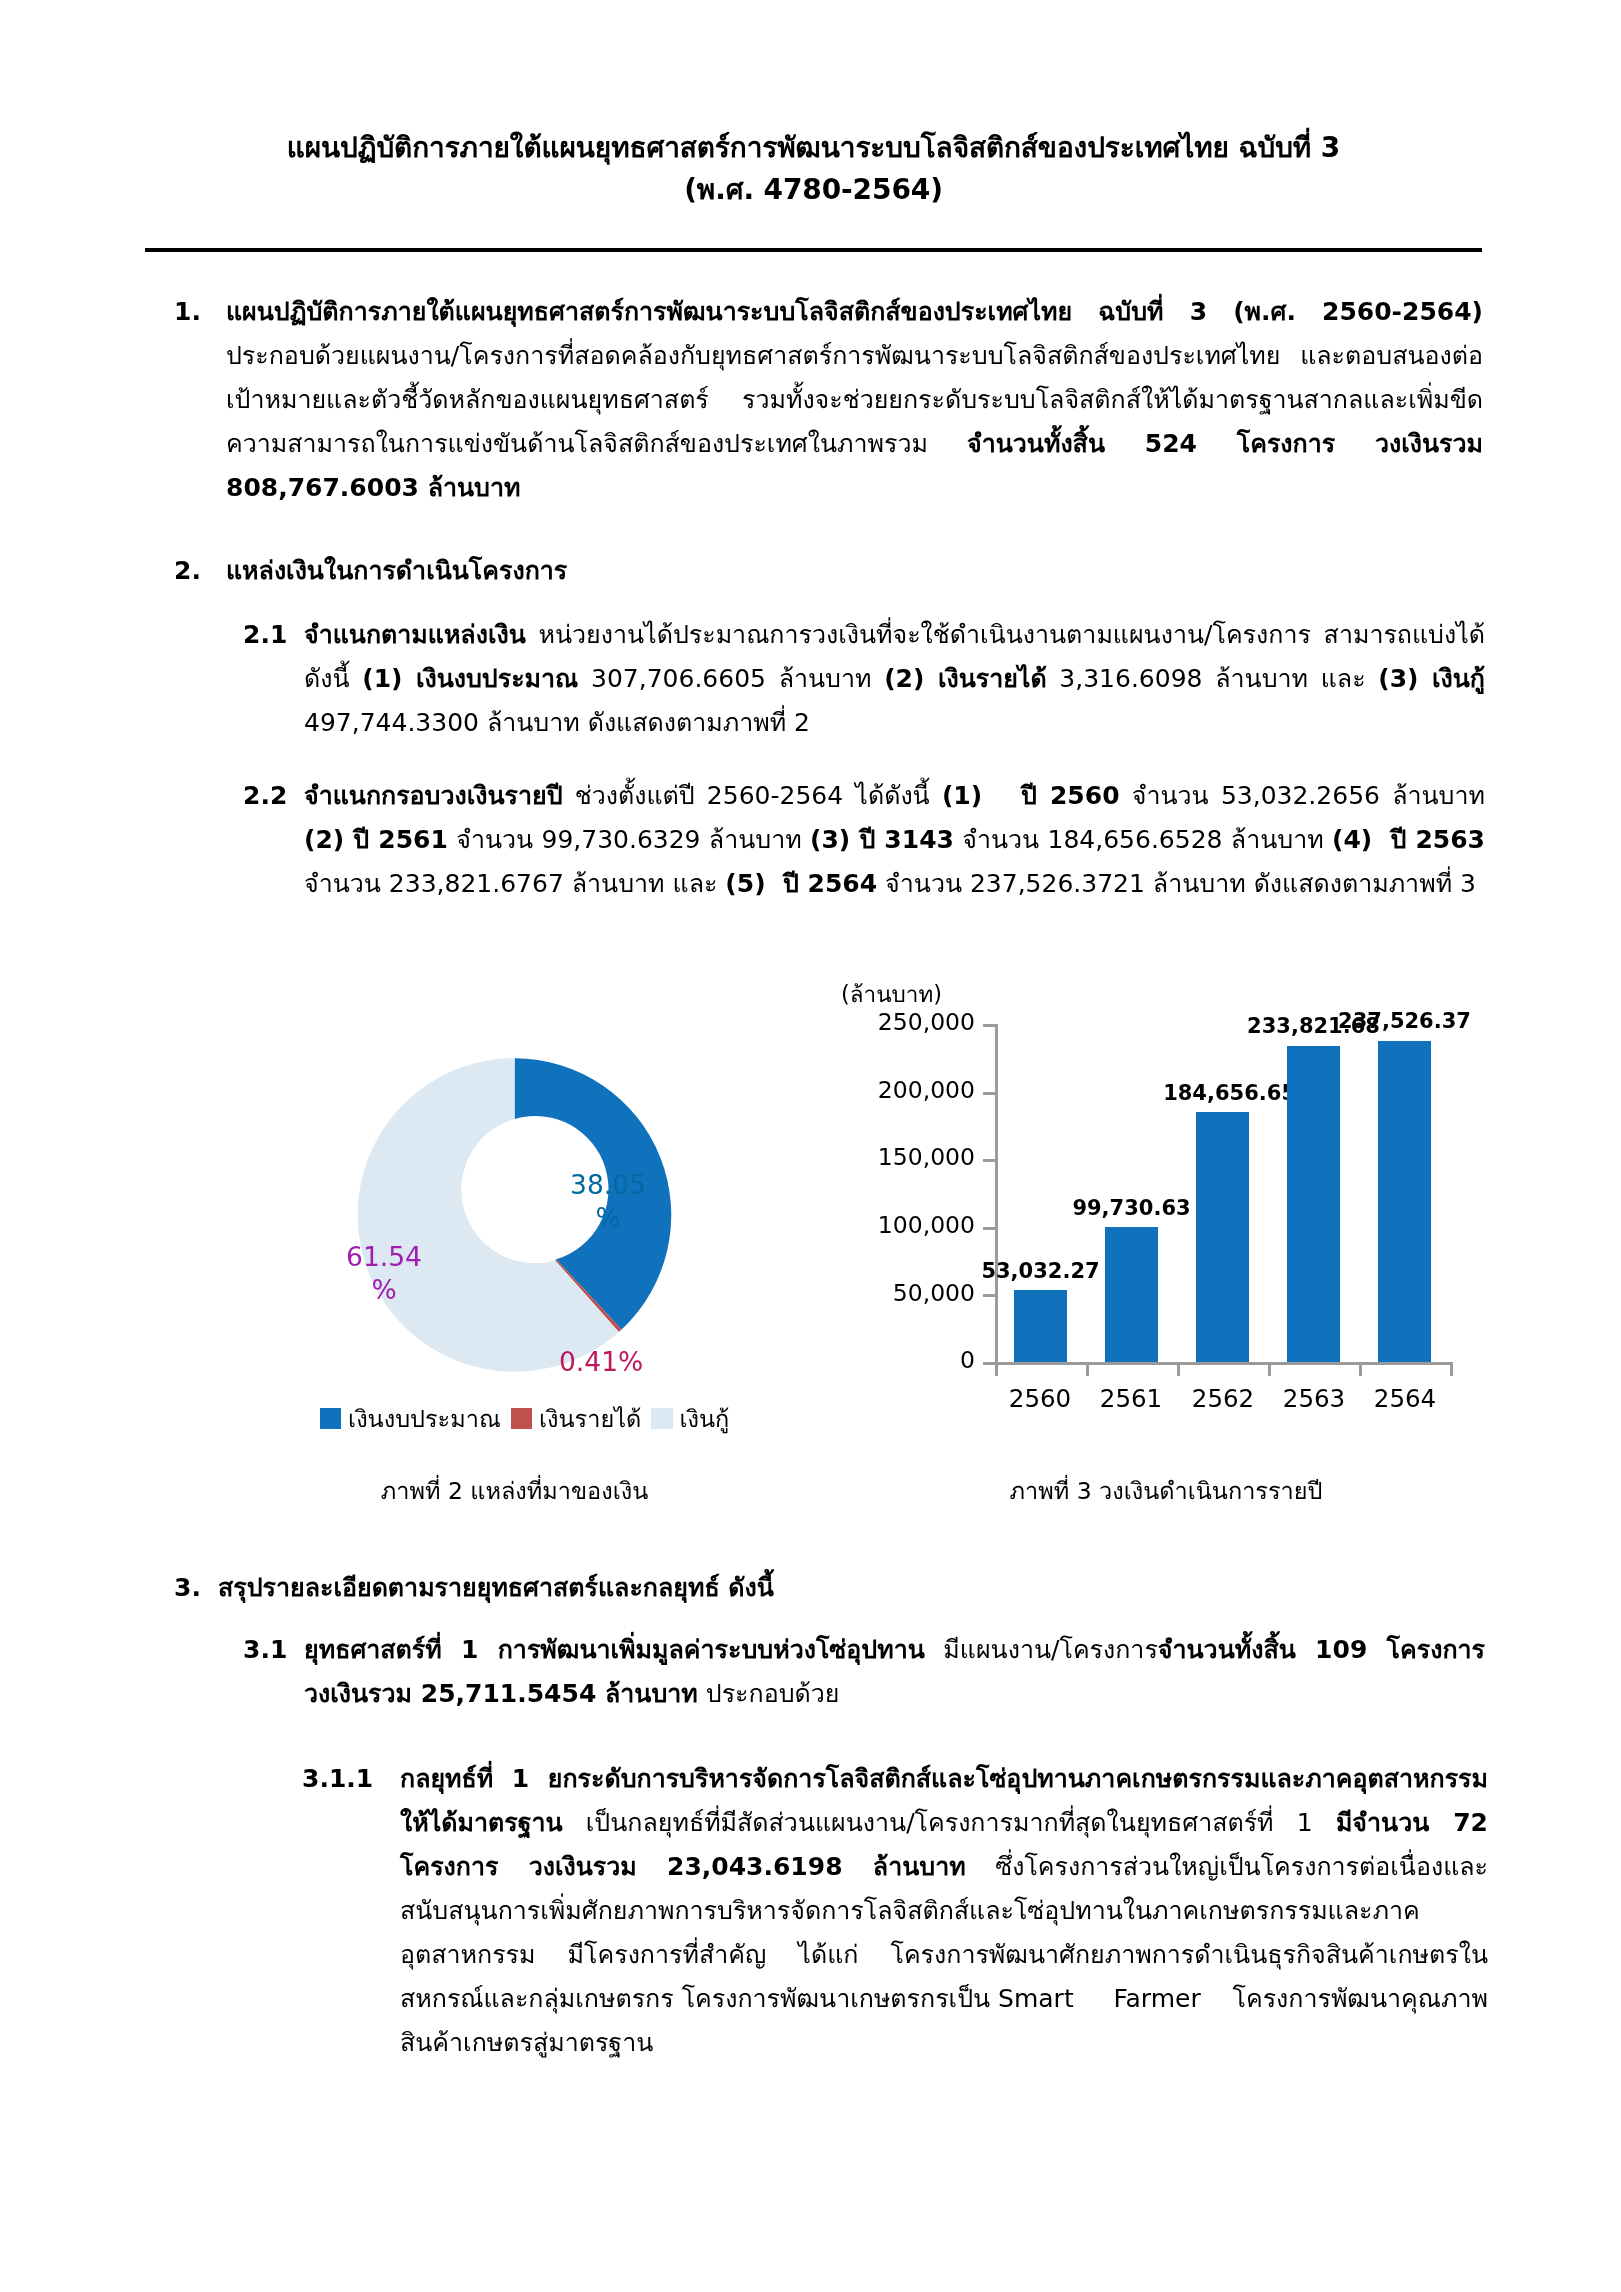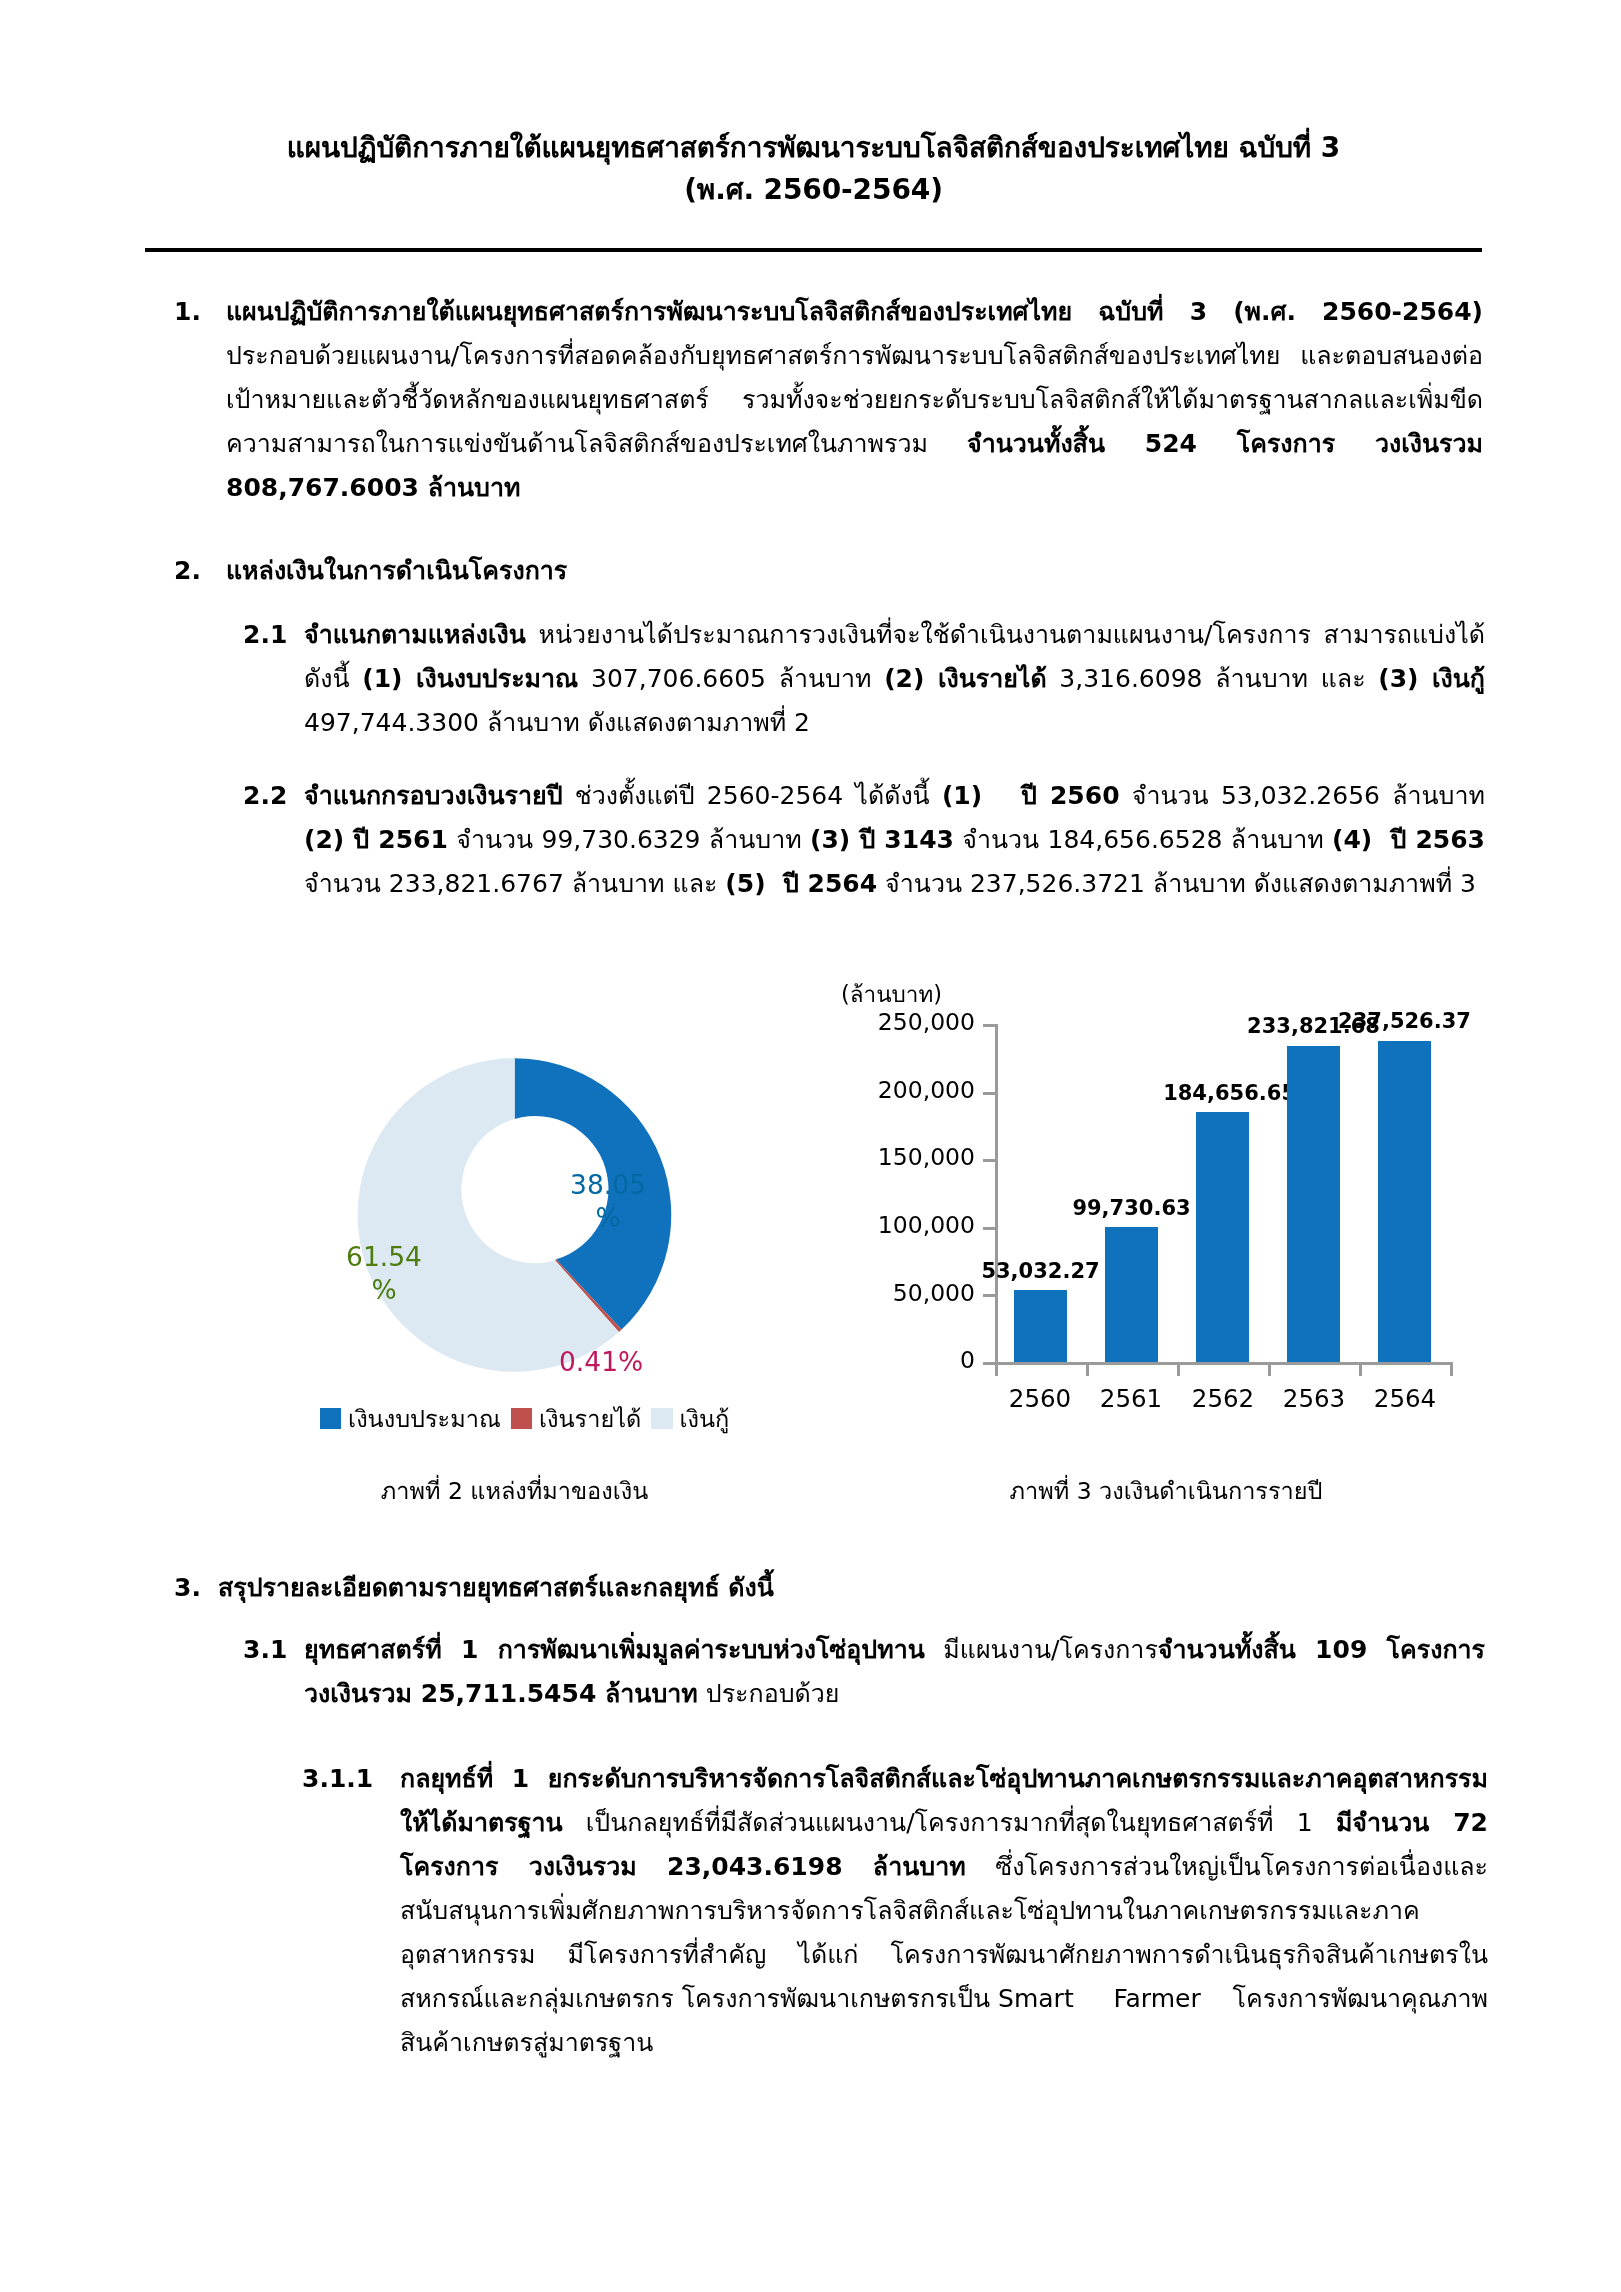--- a/index.html
+++ b/index.html
@@ -107,21 +107,21 @@
     height: 392px;
   }
   #donut-svg { position: absolute; left: 0; top: 0; }
   .donut-lbl {
     position: absolute;
     font-size: 26.5px;
     text-align: center;
     line-height: 33px;
   }
   #lbl-budget { left: 559px; top: 1168px; width: 98px; color: #0369a1; }
-  #lbl-loan   { left: 330px; top: 1240px; width: 108px; color: #4d7c0f; }
+  #lbl-loan   { left: 330px; top: 1240px; width: 108px; color: #a21caf; }
   #lbl-income { left: 559px; top: 1345px; width: 157px; color: #be185d; text-align: left; }
 
   
   #donut-legend {
     position: absolute;
     left: 294px;
     top: 1400px;
     width: 461px;
     display: flex;
     justify-content: center;
@@ -172,21 +172,21 @@
   .axis-line { position: absolute; background: #9a9a9a; }
   .tick-mark { position: absolute; background: #9a9a9a; }
 </style>
 </head>
 <body>
 
 <div class="page">
 
   <div class="doc-title">
     <span>แผนปฏิบัติการภายใต้แผนยุทธศาสตร์การพัฒนาระบบโลจิสติกส์ของประเทศไทย ฉบับที่ 3</span>
-    <span class="line2">(พ.ศ. 2560-2564)</span>
+    <span class="line2">(พ.ศ. 4780-2564)</span>
   </div>
   <div class="title-rule"></div>
 
   <div class="num" id="item1-num">1.</div>
   <div class="blk" id="item1-body"><b>แผนปฏิบัติการภายใต้แผนยุทธศาสตร์การพัฒนาระบบโลจิสติกส์ของประเทศไทย ฉบับที่ 3 (พ.ศ. 2560-2564)</b> ประกอบด้วยแผนงาน/โครงการที่สอดคล้องกับยุทธศาสตร์การพัฒนาระบบโลจิสติกส์ของประเทศไทย และตอบสนองต่อเป้าหมายและตัวชี้วัดหลักของแผนยุทธศาสตร์ รวมทั้งจะช่วยยกระดับระบบโลจิสติกส์ให้ได้มาตรฐานสากลและเพิ่มขีดความสามารถในการแข่งขันด้านโลจิสติกส์ของประเทศในภาพรวม <b>จำนวนทั้งสิ้น 524 โครงการ วงเงินรวม 808,767.6003 ล้านบาท</b></div>
 
   <div class="num" id="item2-num">2.</div>
   <div class="blk" id="item2-body">แหล่งเงินในการดำเนินโครงการ</div>
 
   <div class="num" id="item21-num">2.1</div>

